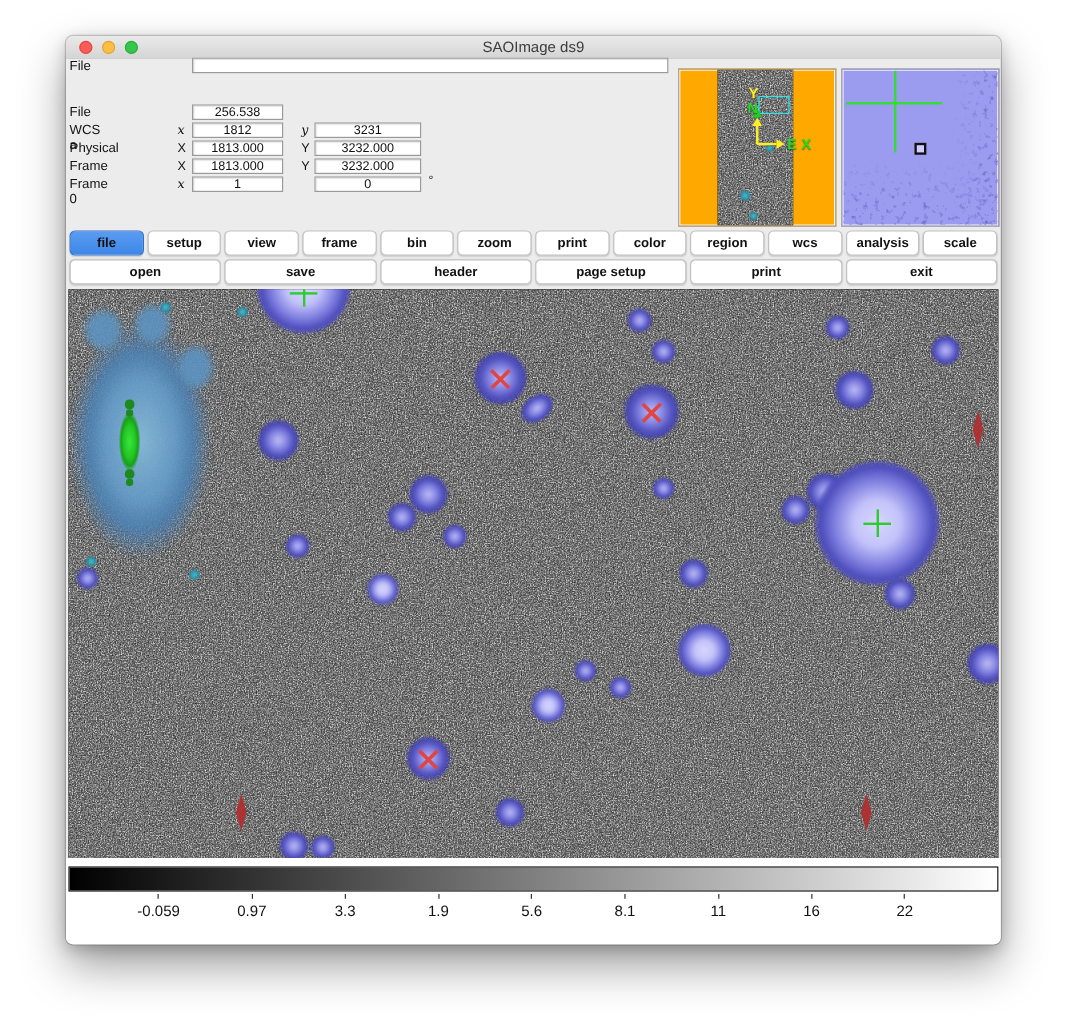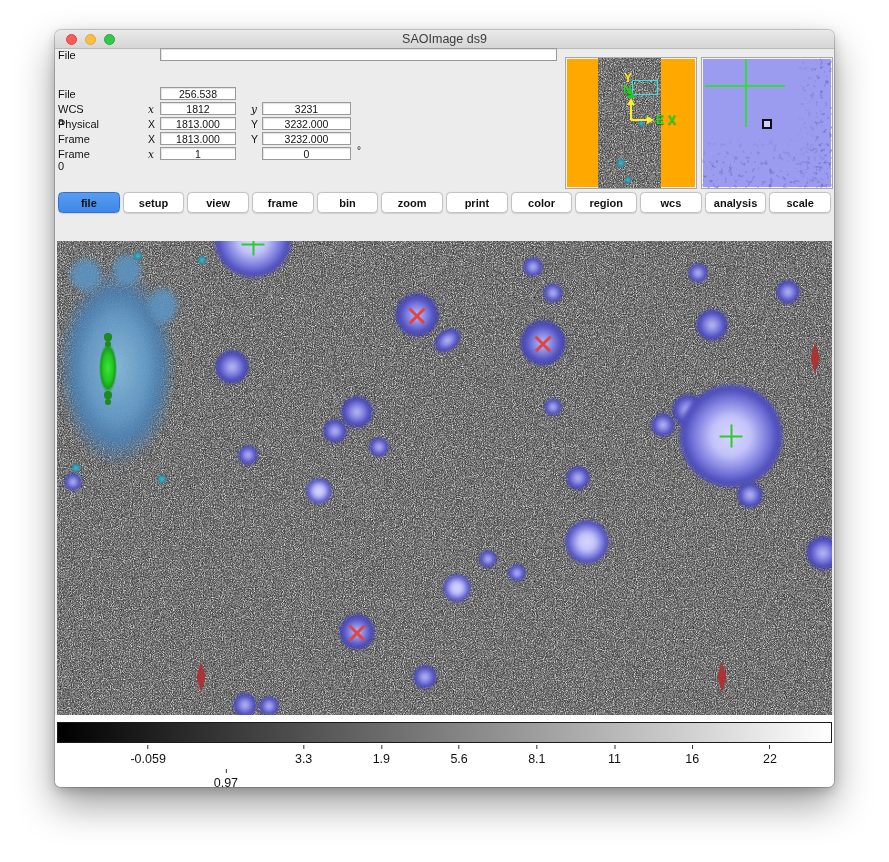--- a/index.html
+++ b/index.html
@@ -95,21 +95,21 @@
     height:2.5px; margin-top:-1px; background:#e04545; }
   .mk-cross::before { transform:rotate(45deg); }
   .mk-cross::after  { transform:rotate(-45deg); }
   .mk-diamond { width:9px; height:31px; background:#b02e2e; opacity:.92; filter:blur(.4px);
     clip-path:polygon(50% 0,100% 50%,50% 100%,0 50%); }
 
   
   .cb-area { position:absolute; left:0; top:685px; width:779px; height:72px; background:#fff; }
   .cbar { position:absolute; left:2px; top:7px; width:775px; height:21px;
     border:1px solid #1a1a1a; background:linear-gradient(to right,#000,#fff); }
-  .cb-ticks { position:absolute; left:18px; top:30px; width:775px; height:26px; }
+  .cb-ticks { position:absolute; left:2px; top:30px; width:775px; height:26px; }
   .tick { position:absolute; transform:translateX(-50%); text-align:center;
     font-size:12.5px; font-weight:500; color:#111; }
   .tick i { display:block; width:1px; height:4px; background:#333; margin:0 auto 3px; }
 </style>
 </head>
 <body>
 
 <div class="window">
 
   <div class="titlebar">
@@ -201,20 +201,28 @@
       <button class="mbtn">view</button>
       <button class="mbtn">frame</button>
       <button class="mbtn">bin</button>
       <button class="mbtn">zoom</button>
       <button class="mbtn">print</button>
       <button class="mbtn">color</button>
       <button class="mbtn">region</button>
       <button class="mbtn">wcs</button>
       <button class="mbtn">analysis</button>
       <button class="mbtn">scale</button>
+    </div>
+  <div class="menu-row row2" id="menu-row2">
+      <button class="abtn">open</button>
+      <button class="abtn">save</button>
+      <button class="abtn">header</button>
+      <button class="abtn">page setup</button>
+      <button class="abtn">print</button>
+      <button class="abtn">exit</button>
     </div>
 
   <div class="image-area" id="image-area">
     <svg class="noise-fill" width="775" height="474">
       <defs>
         <filter id="fnoise" x="0%" y="0%" width="100%" height="100%">
           <feTurbulence type="fractalNoise" baseFrequency="0.9" numOctaves="2" seed="7" stitchTiles="stitch"></feTurbulence>
           <feColorMatrix type="saturate" values="0"></feColorMatrix>
           <feComponentTransfer>
             <feFuncR type="discrete" tableValues="0 0.02 0.06 0.12 0.25 0.5 0.8 1"></feFuncR>
@@ -293,21 +301,21 @@
         <div class="mk mk-diamond" style="left: 758px; top: 117px;"></div>
         <div class="mk mk-diamond" style="left: 144px; top: 436px;"></div>
         <div class="mk mk-diamond" style="left: 665px; top: 436px;"></div>
       </div>
   </div>
 
   <div class="cb-area">
     <div class="cbar"></div>
     <div class="cb-ticks" id="cb-ticks">
         <div class="tick" style="left: 9.7%;"><i></i><span>-0.059</span></div>
-        <div class="tick" style="left: 19.73%; margin-top: 24px;"><i></i><span>0.97</span></div>
+        <div class="tick" style="left: 19.73%;"><i></i><span>0.97</span></div>
         <div class="tick" style="left: 29.76%;"><i></i><span>3.3</span></div>
         <div class="tick" style="left: 39.79%;"><i></i><span>1.9</span></div>
         <div class="tick" style="left: 49.82%;"><i></i><span>5.6</span></div>
         <div class="tick" style="left: 59.85%;"><i></i><span>8.1</span></div>
         <div class="tick" style="left: 69.88%;"><i></i><span>11</span></div>
         <div class="tick" style="left: 79.91%;"><i></i><span>16</span></div>
         <div class="tick" style="left: 89.94%;"><i></i><span>22</span></div>
       </div>
   </div>
 

